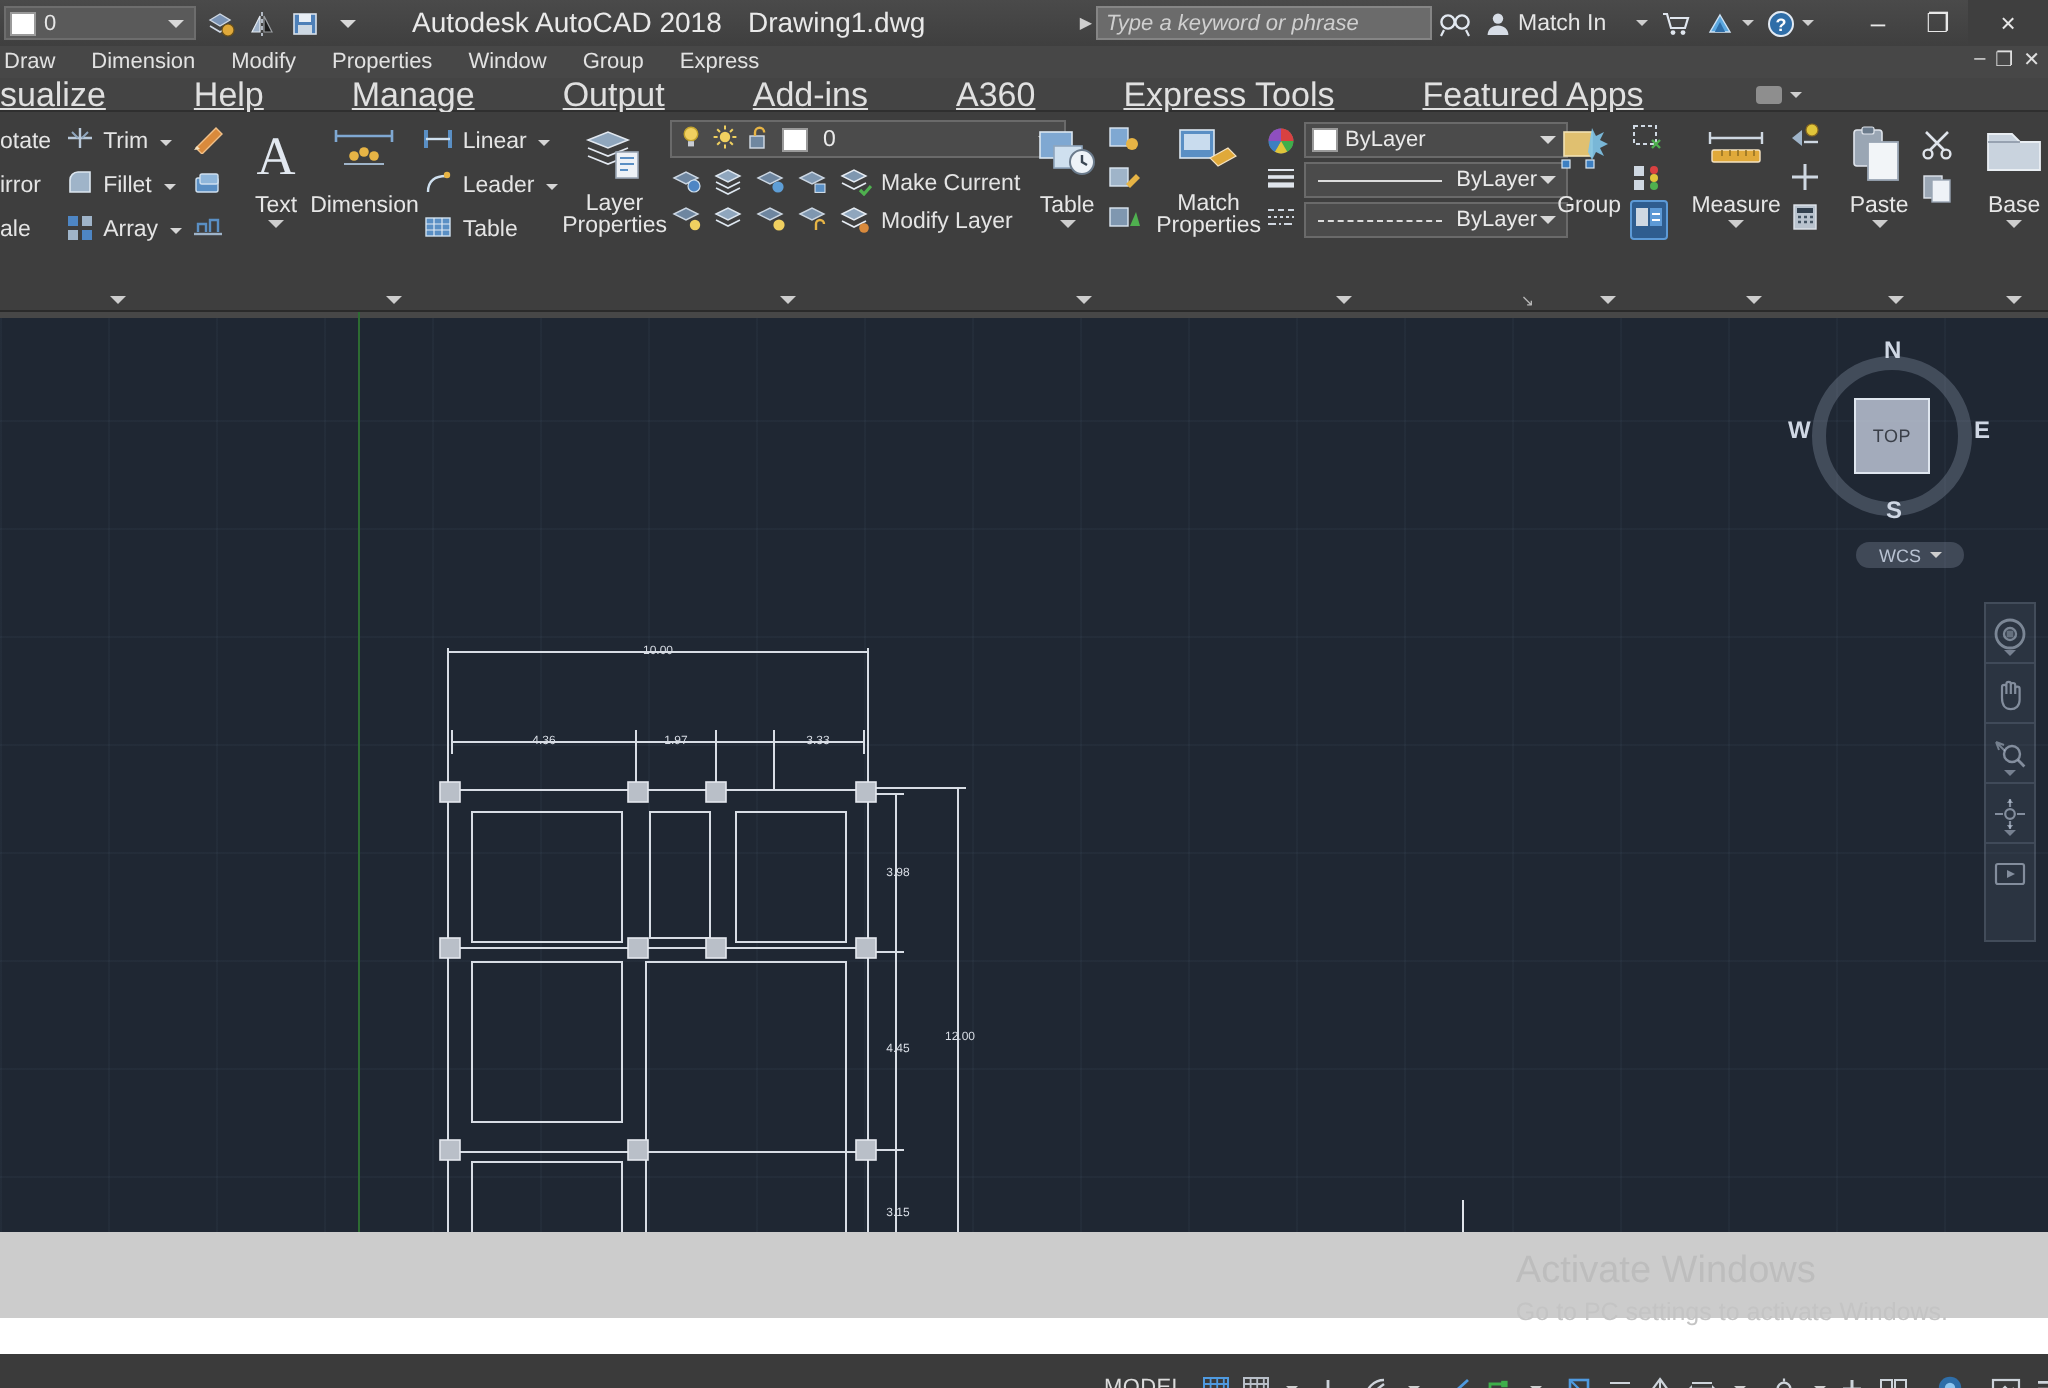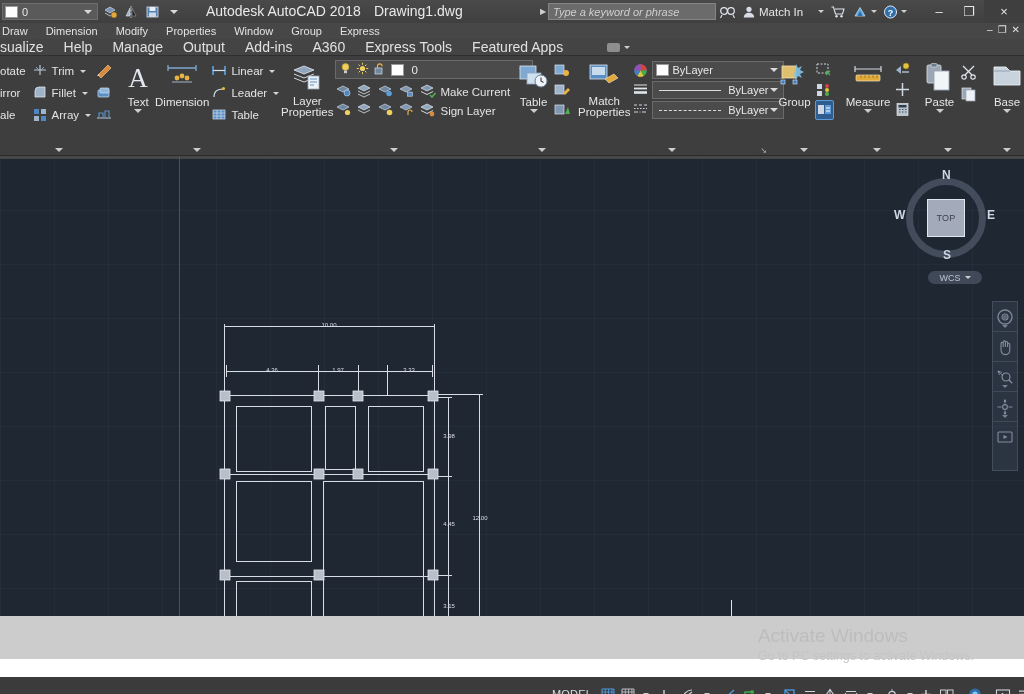--- a/index.html
+++ b/index.html
@@ -58,21 +58,21 @@
   }
   .menu-item { padding: 0 9px; font-size: 11px; color: #e2e2e2; line-height: 16px; }
   .menu-item:first-child { padding-left: 2px; }
   .win-min-row { position: absolute; right: 4px; top: 1px; display: flex; gap: 5px; color: #e0e0e0; font-size: 10px; }
 
   
   .ribbontabs {
     position: absolute; top: 39px; left: 0; width: 1024px; height: 17px;
     background: #444444; display: flex; align-items: center; border-bottom: 1px solid #2f2f2f;
   }
-  .rtab { padding: 0 10px; font-size: 14px; color: #e0e0e0; line-height: 17px; }
+  .rtab { padding: 0 22px; font-size: 17px; color: #e0e0e0; line-height: 17px; text-decoration: underline; }
   .rtab:first-child { padding-left: 0; }
   .rtab-minbtn { display: flex; align-items: center; gap: 4px; margin-left: 34px; }
   .minbox { width: 13px; height: 9px; background: #8e8e8e; border-radius: 2px; }
 
   
   .ribbon {
     position: absolute; top: 56px; left: 0; width: 1024px; height: 100px;
     background: #3e3e3e; display: flex; align-items: stretch; border-bottom: 1px solid #2a2a2a;
   }
   .panel { position: relative; display: flex; flex-direction: column; height: 100px; }
@@ -522,21 +522,21 @@
                 </svg></span>
             <span><svg width="17" height="15" viewBox="0 0 17 15">
                   <path d="M2 5l6-3 6 3-6 3z" fill="#7f97b0" stroke="#cbd6e2" stroke-width=".7"></path>
                   <path d="M10 13v-3a2 2 0 0 1 4 0" fill="none" stroke="#e7b445" stroke-width="1.2"></path>
                 </svg></span>
             <span><svg width="17" height="15" viewBox="0 0 17 15">
                   <path d="M2 5l6-3 6 3-6 3z" fill="#8fa6bd" stroke="#e5ebf2" stroke-width=".7"></path>
                   <path d="M2 8.5l6 3 6-3" fill="none" stroke="#e5ebf2" stroke-width=".9"></path>
                   <circle cx="13" cy="12" r="2.4" fill="#d98a3c"></circle>
                 </svg></span>
-            <span class="cmd-label">Sign Layer</span>
+            <span class="cmd-label">Modify Layer</span>
           </div>
         </div>
       </div>
       <div class="panel-foot" style="justify-content:center">
           <span class="dn"></span>
         </div>
     </div>
 
     <div class="panel-sep"></div>
 

